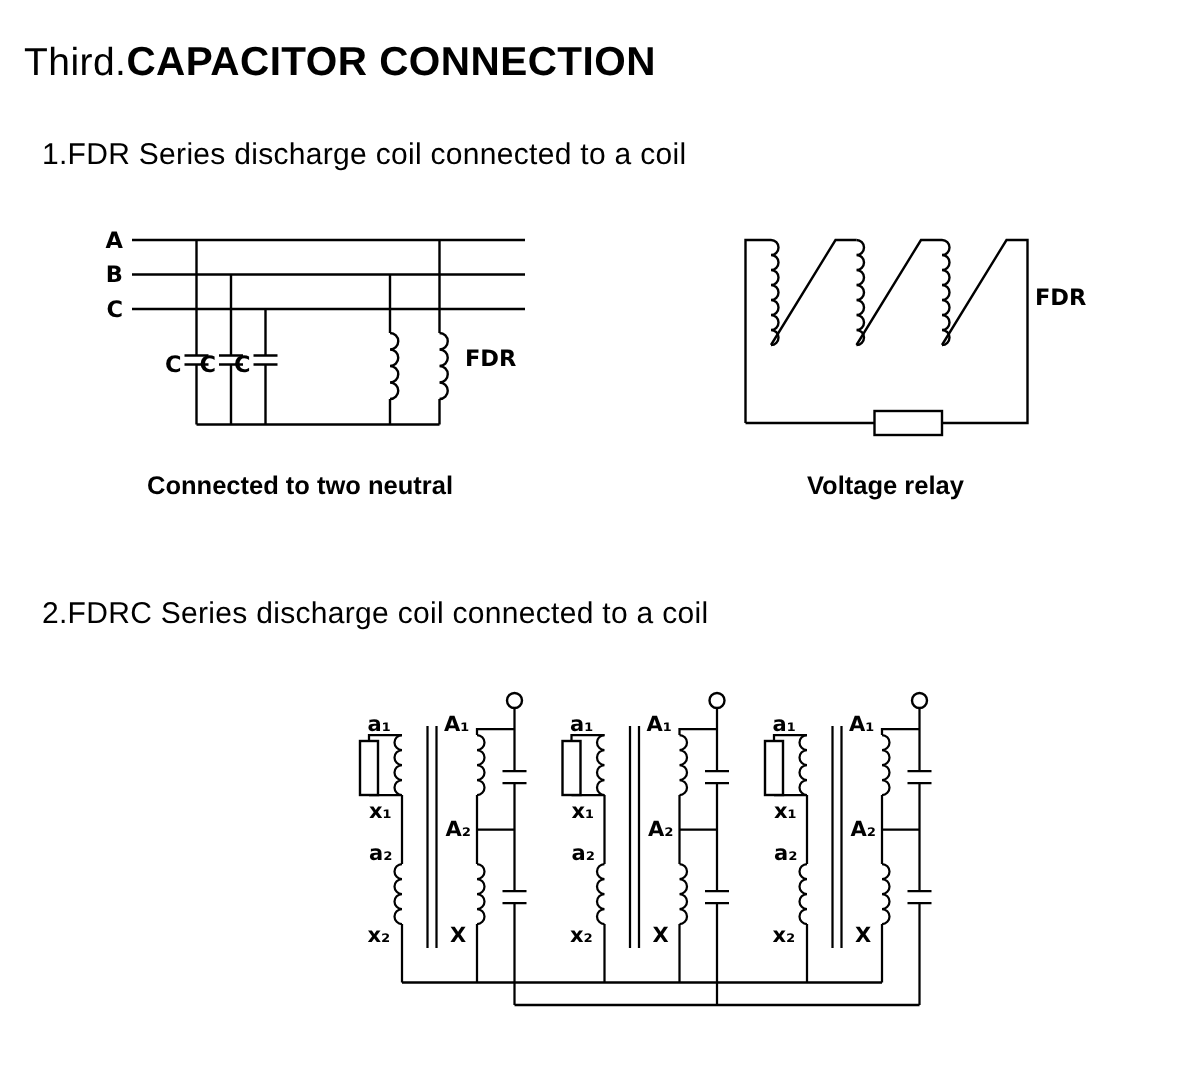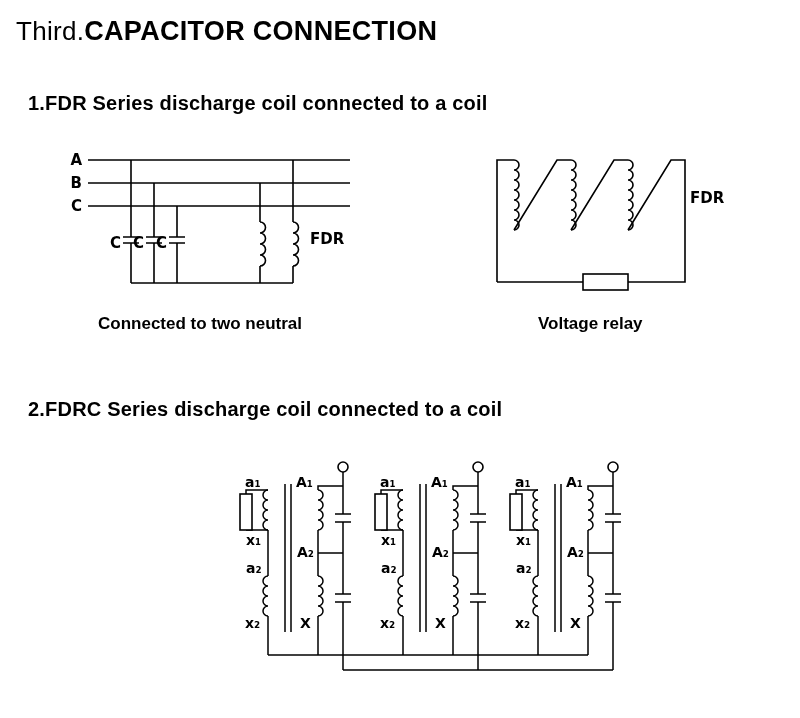--- a/index.html
+++ b/index.html
@@ -1,22 +1,22 @@
 <!DOCTYPE html>
 <html><head>
 <meta charset="utf-8">
 <style>
   *{margin:0;padding:0;box-sizing:border-box}
   html,body{background:#fff}
   body{font-family:"Liberation Sans",sans-serif;color:#000}
   .page{position:relative;width:800px;height:718px;background:#fff;overflow:hidden}
-  .h1{position:absolute;left:16px;top:16px;font-size:26px;white-space:nowrap;letter-spacing:.3px}
+  .h1{position:absolute;left:16px;top:26px;font-size:26px;white-space:nowrap;letter-spacing:.3px}
   .h1 .prefix{font-weight:400}
   .h1 .main{font-weight:700;font-size:27px}
-  .h2{position:absolute;left:28px;font-weight:700;font-size:20px;white-space:nowrap;letter-spacing:.2px}
+  .h2{position:absolute;left:28px;font-weight:400;font-size:20px;white-space:nowrap;letter-spacing:.2px}
   .h2.s1{top:92px}
   .h2.s2{top:398px}
   .caption{position:absolute;font-weight:700;font-size:17px;text-align:left;white-space:nowrap}
   .caption.c1{left:98px;top:314px;width:226px}
   .caption.c2{left:538px;top:314px;width:144px}
   svg.diagrams{position:absolute;left:0;top:0}
   .wire{fill:none;stroke:#000;stroke-width:1.6}
   .wire2{fill:none;stroke:#000;stroke-width:1.5}
   .comp{fill:#fff;stroke:#000;stroke-width:1.6}
   text.lbl{font-family:"DejaVu Sans",sans-serif;font-weight:700;font-size:15px;fill:#000}

